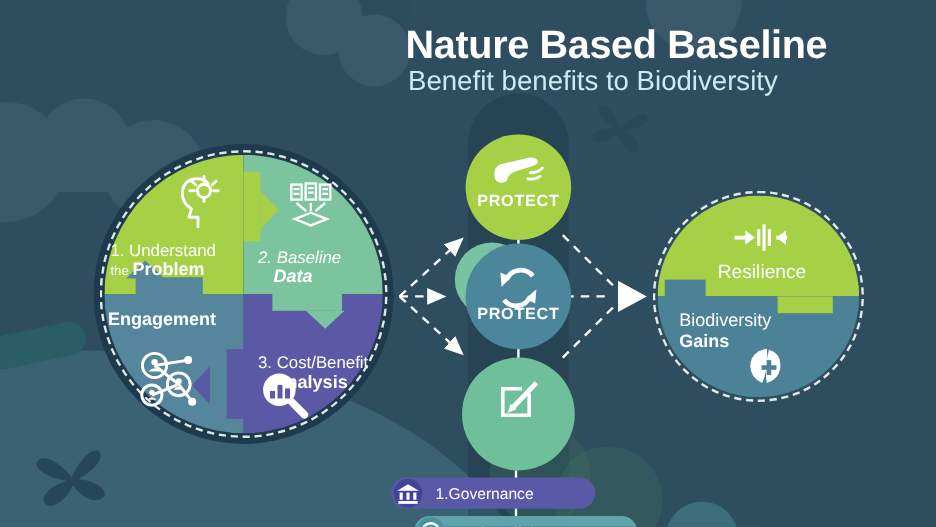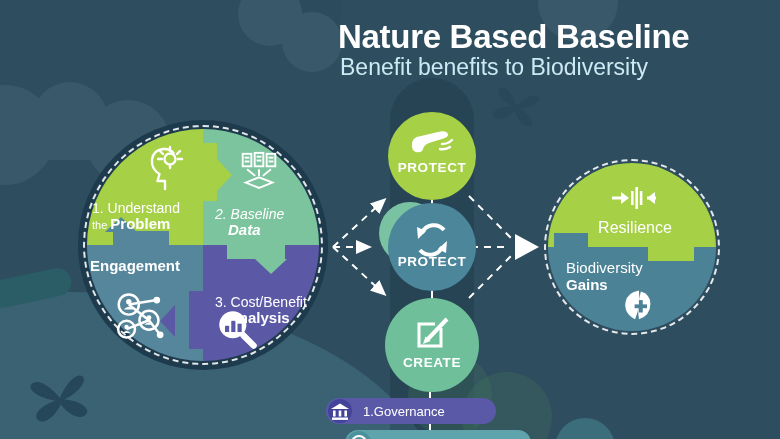--- a/index.html
+++ b/index.html
@@ -242,21 +242,20 @@
   <div class="action-label" style="left:388px;top:254px;width:88px;">PROTECT</div>
 
   <div class="circ create"></div>
   <div class="icon" style="left:413px;top:314px;width:40px;height:38px;">
     <svg viewBox="0 0 40 38" fill="none" stroke="#fff">
       <path d="M28 14 V32 H6 V10 H22" stroke-width="3"></path>
       <line x1="14" y1="26" x2="34" y2="5" stroke-width="4"></line>
       <polygon points="10,30 12.5,22.5 17.5,27" fill="#fff" stroke="none"></polygon>
     </svg>
   </div>
-  <div class="action-label" style="left:385px;top:355px;width:94px;">CREATE</div>
 
   <div class="abs outcome">
     <div class="half half-top"></div>
     <div class="half half-bot"></div>
     <div class="abs o-step1"></div>
     <div class="abs o-step2"></div>
   </div>
   <div class="circ outcome-dash"></div>
   <div class="icon" style="left:610px;top:180px;width:48px;height:36px;">
     <svg viewBox="0 0 48 36" stroke="#fff" stroke-width="3" fill="#fff">

